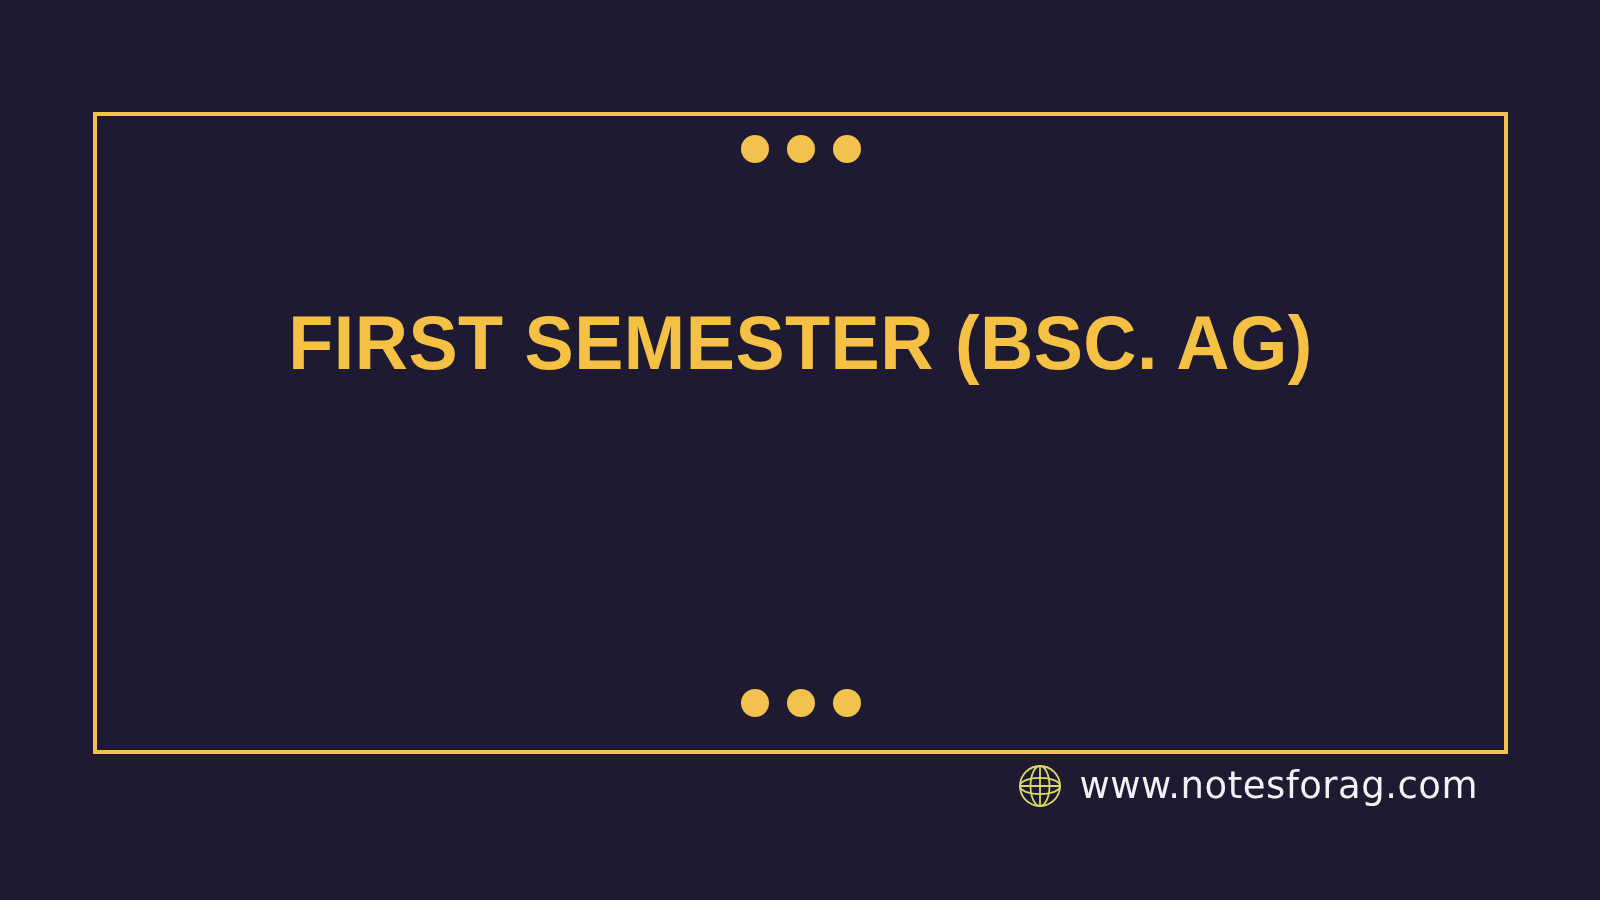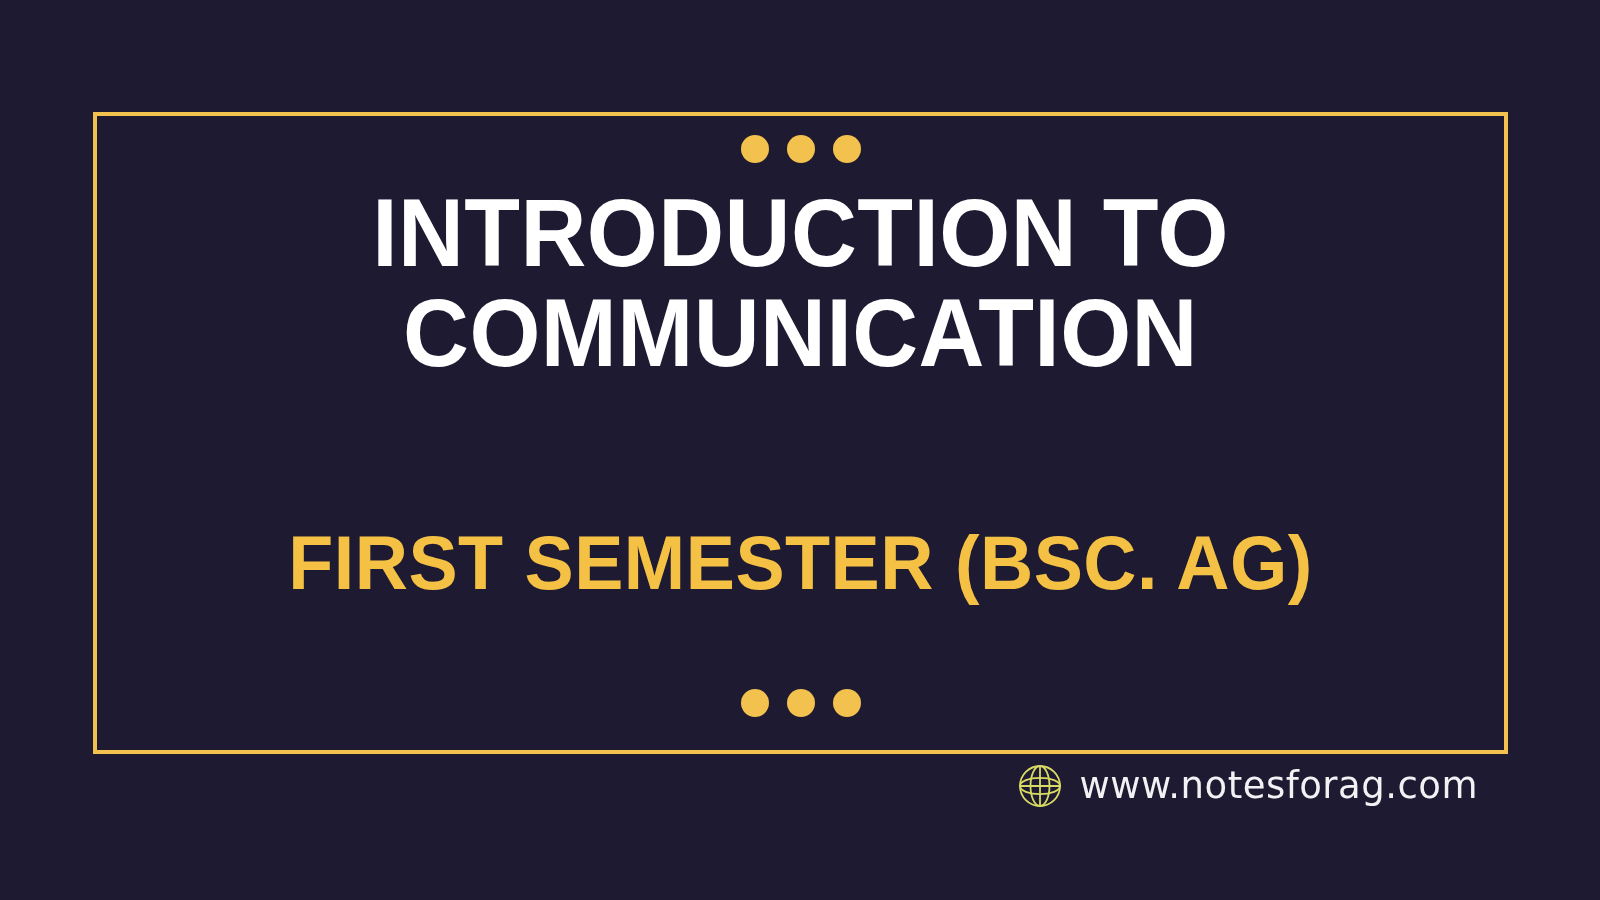--- a/index.html
+++ b/index.html
@@ -132,24 +132,20 @@
   <div class="frame"></div>
 
   <div class="content">
 
     <div class="dots dots-top">
       <span class="dot"></span>
       <span class="dot"></span>
       <span class="dot"></span>
     </div>
 
-    <div class="title-block">
-      <span class="title-line">INTRODUCTION TO</span>
-      <span class="title-line">COMMUNICATION</span>
-    </div>
 
     <span class="subtitle">FIRST SEMESTER (BSC. AG)</span>
 
     <div class="spacer-flex"></div>
 
     <div class="dots dots-bottom dots-bottom-wrap">
       <span class="dot"></span>
       <span class="dot"></span>
       <span class="dot"></span>
     </div>

